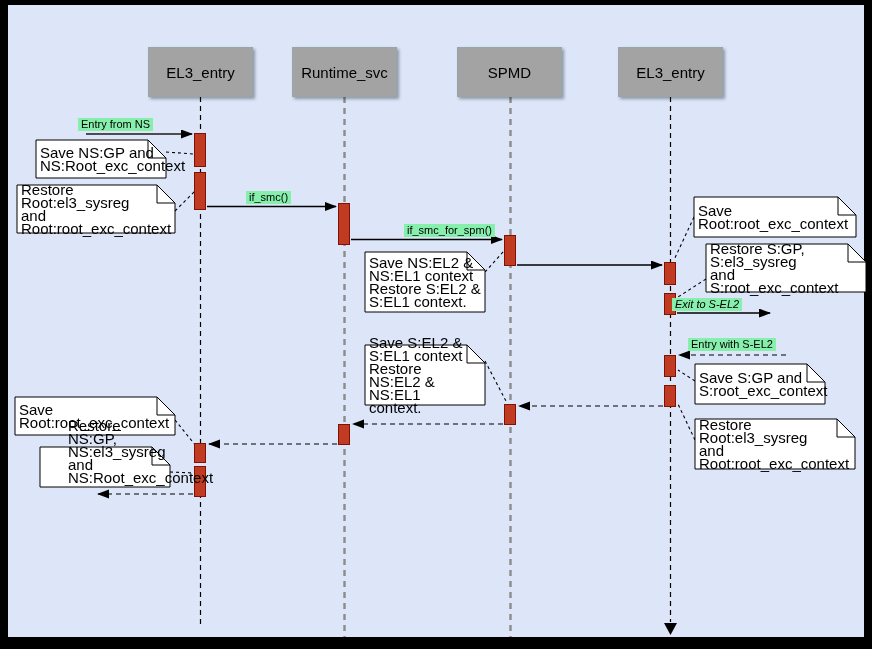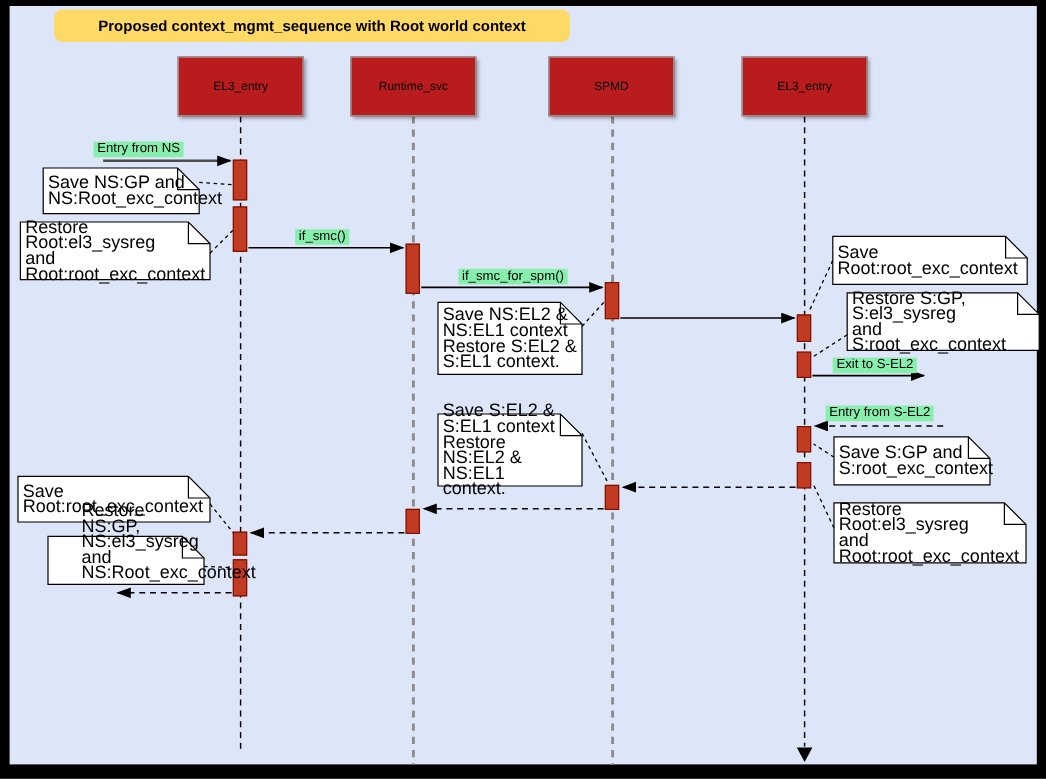--- a/index.html
+++ b/index.html
@@ -4,23 +4,23 @@
 <style>
   html,body{margin:0;padding:0;}
   body{font-family:"Liberation Sans",sans-serif;}
   .frame{position:relative;width:872px;height:649px;background:#000;overflow:hidden;}
   .canvas{position:absolute;left:8px;top:5px;width:856px;height:632px;background:#dde5f8;}
   .layer{position:absolute;left:0;top:0;width:872px;height:649px;}
   svg.overlay{position:absolute;left:0;top:0;}
   .title-banner{position:absolute;left:45px;top:8px;width:430px;height:27px;background:#ffd966;
     border-radius:7px;display:flex;align-items:center;justify-content:center;
     font-size:12.5px;font-weight:bold;color:#000;}
-  .lifehead{position:absolute;top:47px;width:105px;height:50px;background:#b91c1c;
+  .lifehead{position:absolute;top:47px;width:105px;height:50px;background:#a3a3a3;
     border:1px solid #93a8a8;box-shadow:2px 2px 3px rgba(0,0,0,.35);box-sizing:border-box;
-    display:flex;align-items:center;justify-content:center;font-size:10px;color:#000;}
+    display:flex;align-items:center;justify-content:center;font-size:15px;color:#000;}
   .act{position:absolute;width:12px;background:#c13a22;border:1.6px solid #7f1204;box-sizing:border-box;}
   .msg{position:absolute;background:#86efac;padding:0 3px;font-size:11px;line-height:13px;
     white-space:nowrap;color:#000;}
   .notetext{position:absolute;font-size:15px;line-height:13px;color:#000;white-space:pre-line;
     display:flex;flex-direction:column;justify-content:center;padding:1px 4px;box-sizing:border-box;}
 </style>
 </head>
 <body>
 
 <div class="frame">
@@ -81,21 +81,20 @@
         <path d="M807,364 L807,382 L825,382" fill="none"></path>
         <path d="M695,419 L837,419 L855,437 L855,469 L695,469 Z" fill="#fff"></path>
         <path d="M837,419 L837,437 L855,437" fill="none"></path>
         <path d="M15,397 L157,397 L175,415 L175,435 L15,435 Z" fill="#fff"></path>
         <path d="M157,397 L157,415 L175,415" fill="none"></path>
         <path d="M40,447 L152,447 L170,465 L170,487 L40,487 Z" fill="#fff"></path>
         <path d="M152,447 L152,465 L170,465" fill="none"></path>
       </g>
     </svg>
 
-    <div class="title-banner">Proposed context_mgmt_sequence with Root world context</div>
 
     <div class="lifehead" style="left:148px;">EL3_entry</div>
     <div class="lifehead" style="left:292px;">Runtime_svc</div>
     <div class="lifehead" style="left:457px;">SPMD</div>
     <div class="lifehead" style="left:618px;">EL3_entry</div>
 
     <div class="act" style="left:194px;top:133px;height:34px;"></div>
     <div class="act" style="left:194px;top:172px;height:38px;"></div>
     <div class="act" style="left:194px;top:443px;height:20px;"></div>
     <div class="act" style="left:194px;top:466px;height:31px;"></div>
@@ -103,23 +102,23 @@
     <div class="act" style="left:338px;top:424px;height:21px;"></div>
     <div class="act" style="left:504px;top:235px;height:31px;"></div>
     <div class="act" style="left:504px;top:404px;height:21px;"></div>
     <div class="act" style="left:664px;top:262px;height:23px;"></div>
     <div class="act" style="left:664px;top:293px;height:22px;"></div>
     <div class="act" style="left:664px;top:355px;height:22px;"></div>
     <div class="act" style="left:664px;top:385px;height:22px;"></div>
 
     <div class="msg" style="left:78px;top:118px;">Entry from NS</div>
     <div class="msg" style="left:246px;top:191px;">if_smc()</div>
-    <div class="msg" style="left:382px;top:224px;">if_smc_for_spm()</div>
-    <div class="msg" style="left:694px;top:298px;">Exit to S-EL2</div>
-    <div class="msg" style="left:688px;top:338px;">Entry from S-EL2</div>
+    <div class="msg" style="left:404px;top:224px;">if_smc_for_spm()</div>
+    <div class="msg" style="left:672px;top:298px;font-style:italic;">Exit to S-EL2</div>
+    <div class="msg" style="left:688px;top:338px;">Entry with S-EL2</div>
 
     <div class="notetext" style="left:36px;top:140px;width:130px;height:38px;">Save NS:GP and
 NS:Root_exc_context</div>
     <div class="notetext" style="left:17px;top:185px;width:158px;height:48px;">Restore Root:el3_sysreg
 and
 Root:root_exc_context</div>
     <div class="notetext" style="left:365px;top:252px;width:120px;height:59px;">Save NS:EL2 &amp;
 NS:EL1 context
 Restore S:EL2 &amp;
 S:EL1 context.</div>

